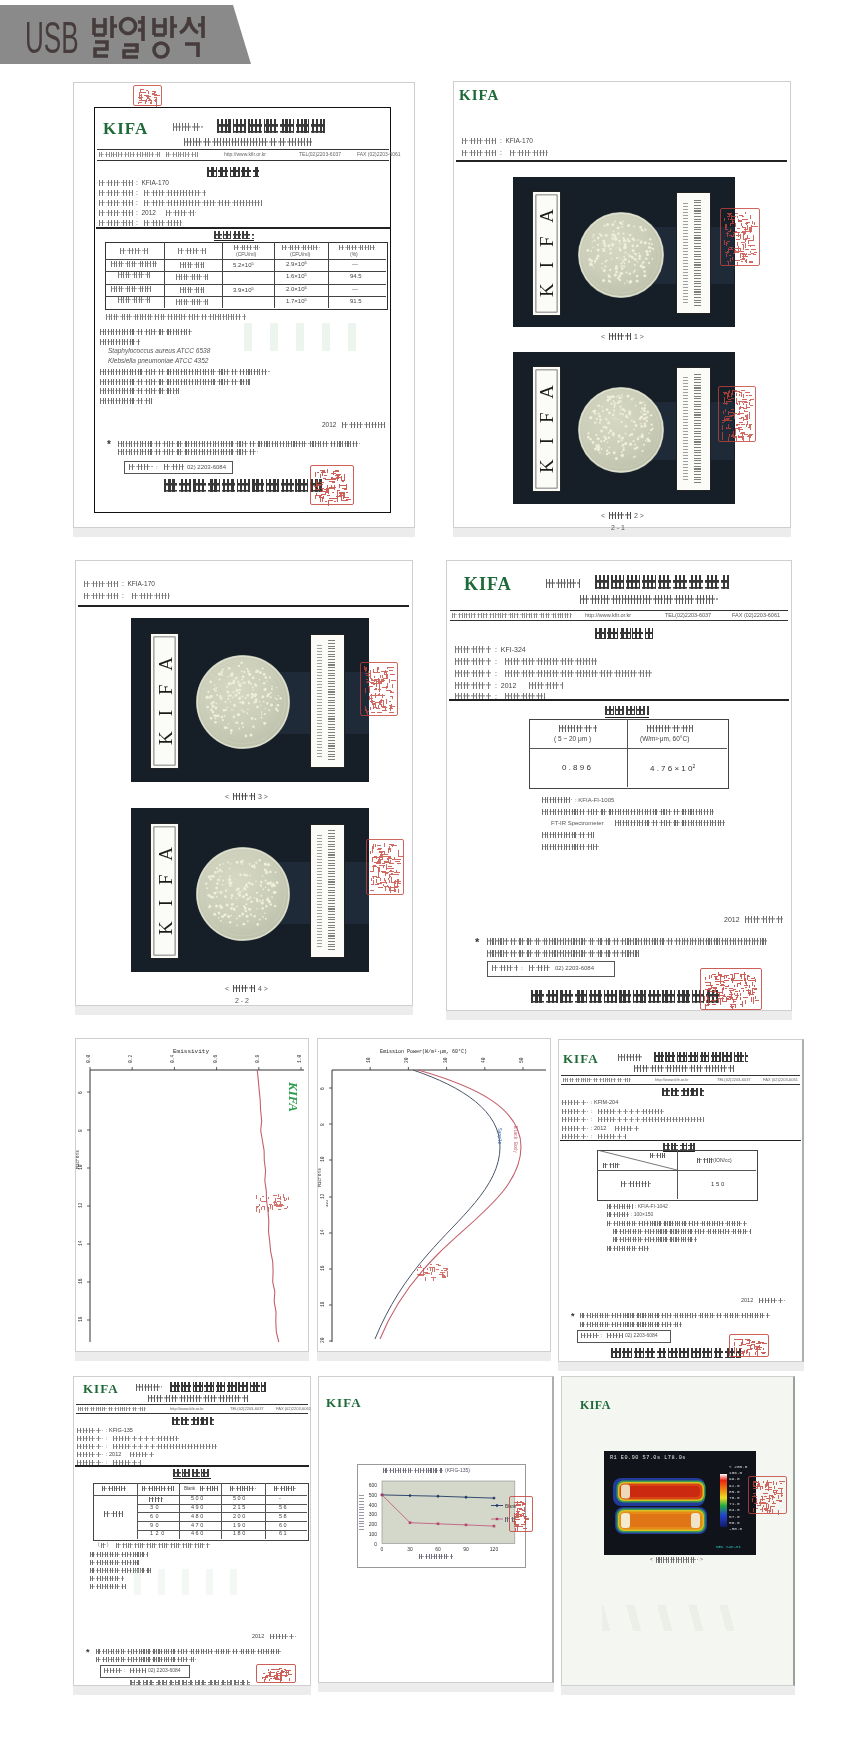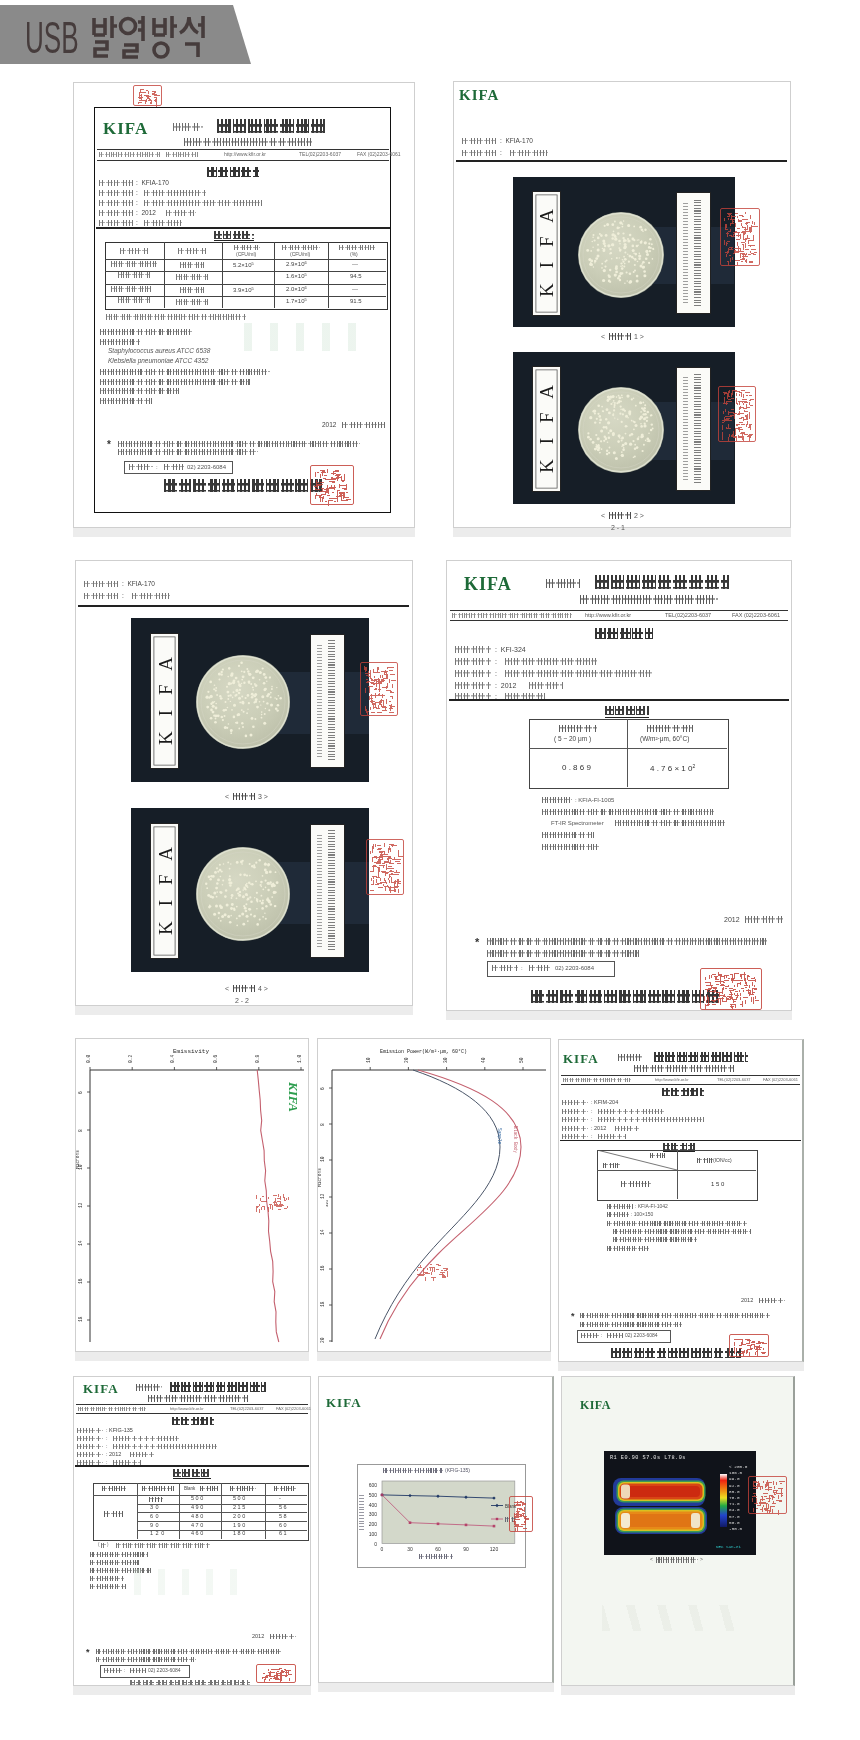--- a/index.html
+++ b/index.html
@@ -1693,21 +1693,21 @@
 <i class="t" style="left:2px;top:138px;width:340px;height:2px;background:#222"></i>
 <i class="t" style="left:158px;top:145px;width:44px;height:9px;background:repeating-linear-gradient(90deg,transparent 0 8.8px,#fff 8.8px 10.4px),repeating-linear-gradient(90deg,#222222 0 2.2px,transparent 2.2px 4.2px),linear-gradient(#222222 0 0) 0 42%/100% 20% no-repeat,linear-gradient(#222222 0 0) 0 100%/100% 12% no-repeat;opacity:0.88;"></i>
 <i class="t" style="left:158px;top:155.5px;width:44px;height:0.9px;background:#222"></i>
 <i class="t" style="left:82px;top:158px;width:198px;height:68px;border:1px solid #444"></i>
 <i class="t" style="left:180px;top:158px;width:0.9px;height:68px;background:#555"></i>
 <i class="t" style="left:82px;top:187px;width:198px;height:0.9px;background:#555"></i>
 <i class="t" style="left:112px;top:164px;width:38px;height:7px;background:repeating-linear-gradient(90deg,transparent 0 7.4px,#fff 7.4px 8.4px),repeating-linear-gradient(90deg,#444444 0 1.3px,transparent 1.3px 3.0px),linear-gradient(#44444499 0 0) 0 40%/100% 22% no-repeat;opacity:0.85;"></i>
 <b class="x " style="left:107px;top:175px;font-size:6.5px;color:#444;">( 5 ~ 20 μm )</b>
 <i class="t" style="left:200px;top:164px;width:46px;height:7px;background:repeating-linear-gradient(90deg,transparent 0 7.4px,#fff 7.4px 8.4px),repeating-linear-gradient(90deg,#444444 0 1.3px,transparent 1.3px 3.0px),linear-gradient(#44444499 0 0) 0 40%/100% 22% no-repeat;opacity:0.85;"></i>
 <b class="x " style="left:193px;top:175px;font-size:6.5px;color:#444;">(W/m²·μm, 60°C)</b>
-<b class="x " style="left:115px;top:203px;font-size:8px;color:#333;">0 . 8 6 9</b>
+<b class="x " style="left:115px;top:203px;font-size:8px;color:#333;">0 . 8 9 6</b>
 <b class="x " style="left:203px;top:203px;font-size:8px;color:#333;">4 . 7 6 × 1 0<span style="font-size:5px;vertical-align:3px">2</span></b>
 <i class="t" style="left:95px;top:236px;width:30px;height:6px;background:repeating-linear-gradient(90deg,transparent 0 6.3px,#fff 6.3px 7.3px),repeating-linear-gradient(90deg,#555555 0 1.1px,transparent 1.1px 2.7px),linear-gradient(#55555599 0 0) 0 40%/100% 22% no-repeat;opacity:0.85;"></i>
 <b class="x " style="left:128px;top:236px;font-size:6px;color:#555;">: KFIA-FI-1005</b>
 <i class="t" style="left:95px;top:248px;width:172px;height:6px;background:repeating-linear-gradient(90deg,transparent 0 6.3px,#fff 6.3px 7.3px),repeating-linear-gradient(90deg,#555555 0 1.1px,transparent 1.1px 2.7px),linear-gradient(#55555599 0 0) 0 40%/100% 22% no-repeat;opacity:0.85;"></i>
 <b class="x " style="left:104px;top:259px;font-size:6px;color:#555;">FT-IR Spectrometer</b>
 <i class="t" style="left:168px;top:259px;width:110px;height:6px;background:repeating-linear-gradient(90deg,transparent 0 6.3px,#fff 6.3px 7.3px),repeating-linear-gradient(90deg,#555555 0 1.1px,transparent 1.1px 2.7px),linear-gradient(#55555599 0 0) 0 40%/100% 22% no-repeat;opacity:0.85;"></i>
 <i class="t" style="left:95px;top:271px;width:52px;height:6px;background:repeating-linear-gradient(90deg,transparent 0 6.3px,#fff 6.3px 7.3px),repeating-linear-gradient(90deg,#555555 0 1.1px,transparent 1.1px 2.7px),linear-gradient(#55555599 0 0) 0 40%/100% 22% no-repeat;opacity:0.85;"></i>
 <i class="t" style="left:95px;top:283px;width:58px;height:6px;background:repeating-linear-gradient(90deg,transparent 0 6.3px,#fff 6.3px 7.3px),repeating-linear-gradient(90deg,#555555 0 1.1px,transparent 1.1px 2.7px),linear-gradient(#55555599 0 0) 0 40%/100% 22% no-repeat;opacity:0.85;"></i>
 <b class="x " style="left:277px;top:355px;font-size:7px;color:#444;">2012</b>
 <i class="t" style="left:298px;top:355px;width:38px;height:6.5px;background:repeating-linear-gradient(90deg,transparent 0 6.8px,#fff 6.8px 7.8px),repeating-linear-gradient(90deg,#555555 0 1.3px,transparent 1.3px 3.0px),linear-gradient(#55555599 0 0) 0 40%/100% 22% no-repeat;opacity:0.85;"></i>

